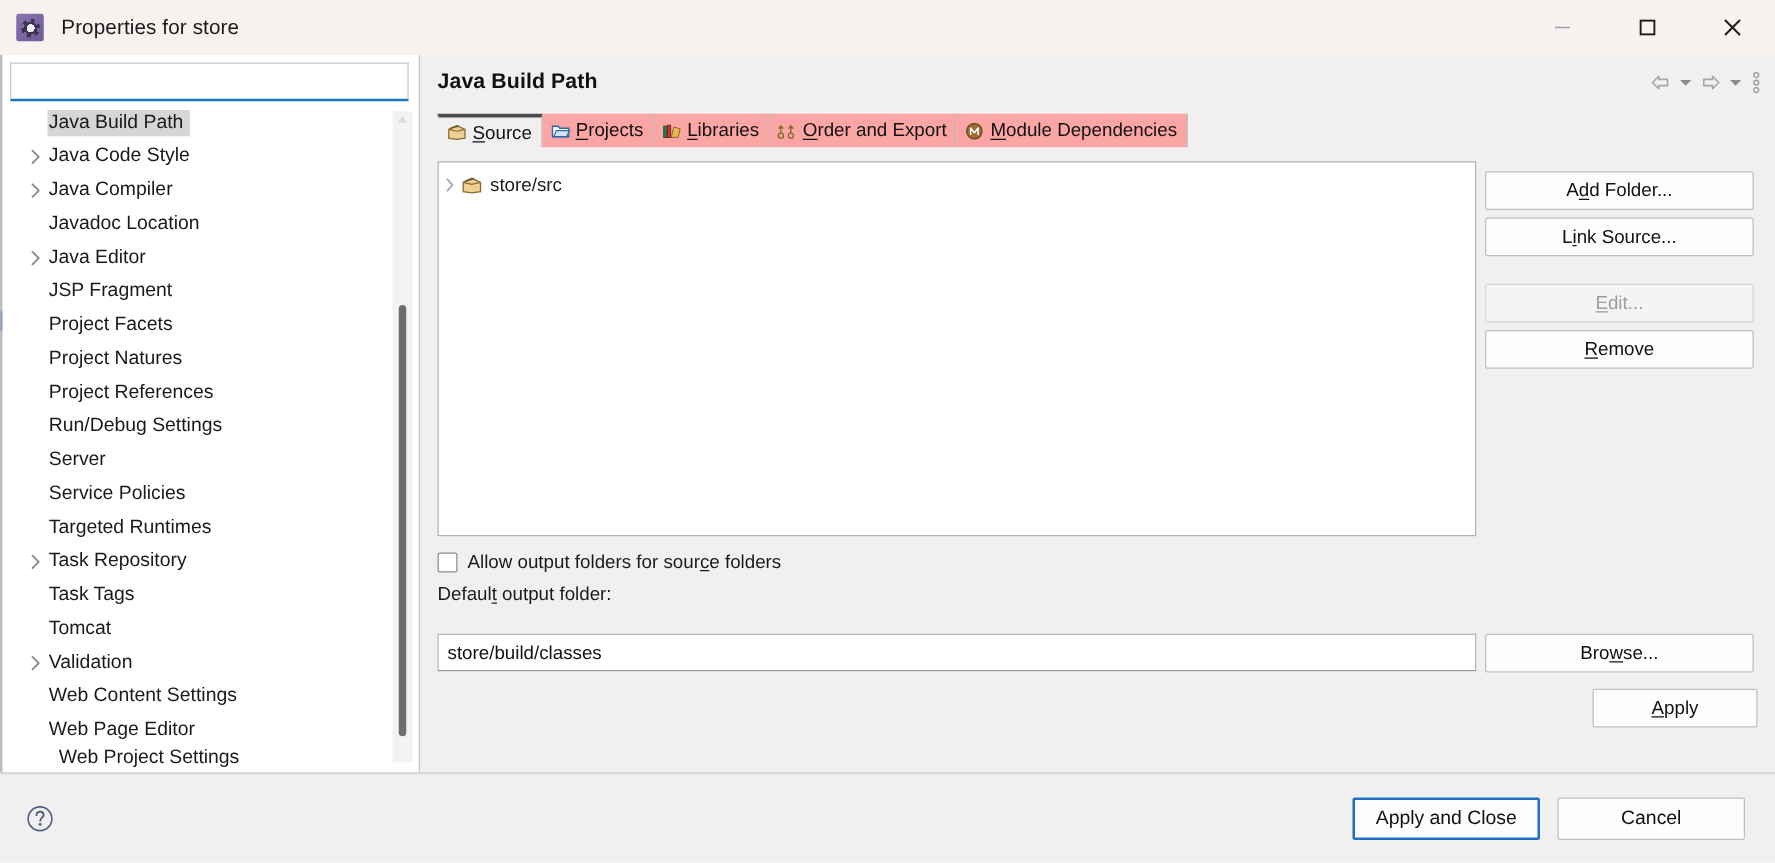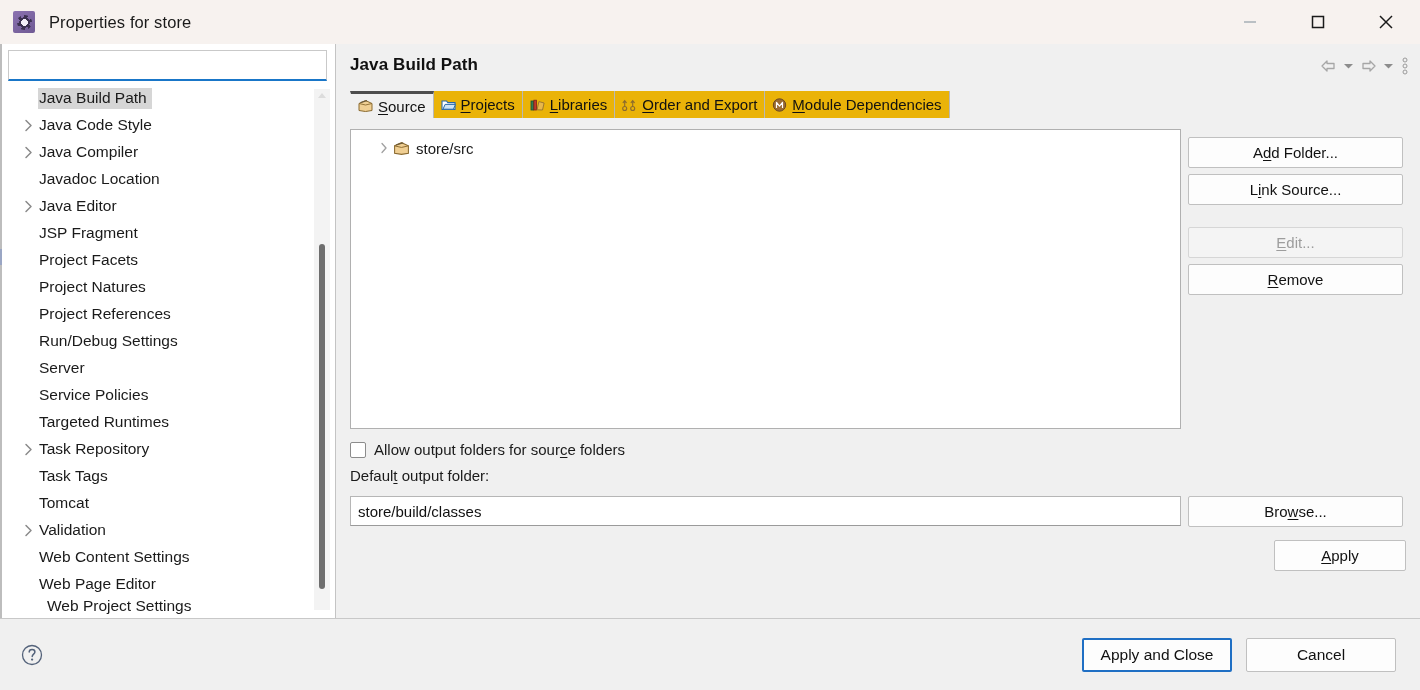--- a/index.html
+++ b/index.html
@@ -221,21 +221,21 @@
   }
   .tab {
     height: 27px;
     display: flex;
     align-items: center;
     gap: 4px;
     padding: 0 7px 0 6px;
     font-size: 15px;
     color: #111;
     border-right: 1px solid #b8b8b8;
-    background: #eab308;
+    background: #fca5a5;
     white-space: nowrap;
   }
   .tab:first-child { border-left: 1px solid #f0f0f0; }
   .tab.selected {
     border-top: 3px solid #4d4d4d;
     background: #f0f0f0;
     height: 27px;
   }
   .tab .ticon { width: 17px; height: 16px; flex-shrink: 0; display:block; }
   .u { text-decoration: underline; text-underline-offset: 2px; }
@@ -263,21 +263,21 @@
     height: 300px;
     background: #ffffff;
     border: 1px solid #b0b0b0;
     padding-top: 6px;
     overflow: hidden;
   }
   .list-row {
     height: 24px;
     display: flex;
     align-items: center;
-    padding-left: 24px;
+    padding-left: 0;
     font-size: 15px;
     color: #1a1a1a;
   }
   .list-arrow {
     width: 18px;
     display: flex; align-items: center; justify-content: center;
     color: #9a9a9a;
   }
   .pkg-icon { width: 17px; height: 16px; margin-right: 6px; flex-shrink: 0; }
 
@@ -321,21 +321,21 @@
     border: 1px solid #8c8c8c;
     background: #ffffff;
     border-radius: 2px;
     flex-shrink: 0;
   }
   .out-label { margin-top: 9px; font-size: 15px; color:#1a1a1a; }
 
   .out-row {
     display: flex;
     gap: 7px;
-    margin-top: 12px;
+    margin-top: 23px;
     align-items: flex-start;
   }
   .text-input {
     width: 831px;
     height: 30px;
     background: #ffffff;
     border: 1px solid #b6b6b6;
     border-bottom: 1px solid #9a9a9a;
     font-family: "Liberation Sans", sans-serif;
     font-size: 15px;

